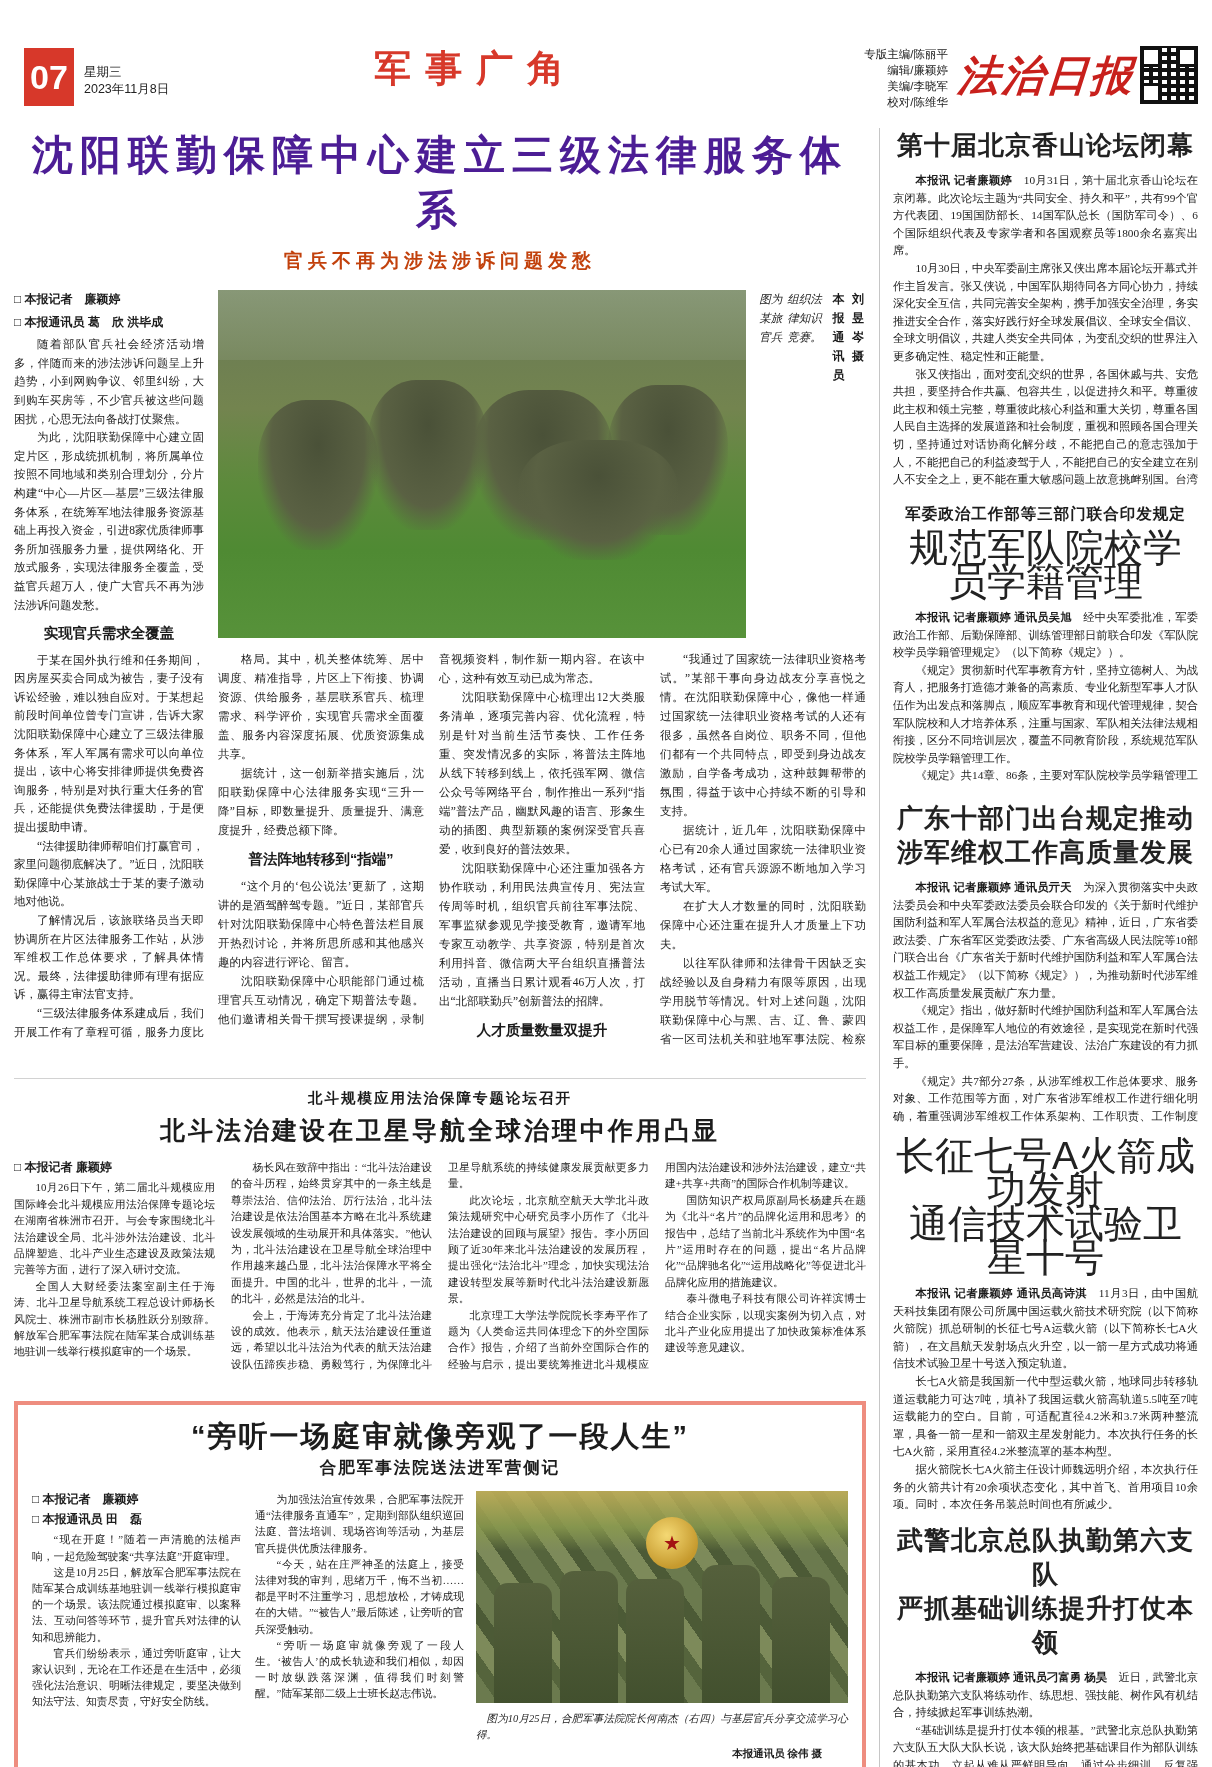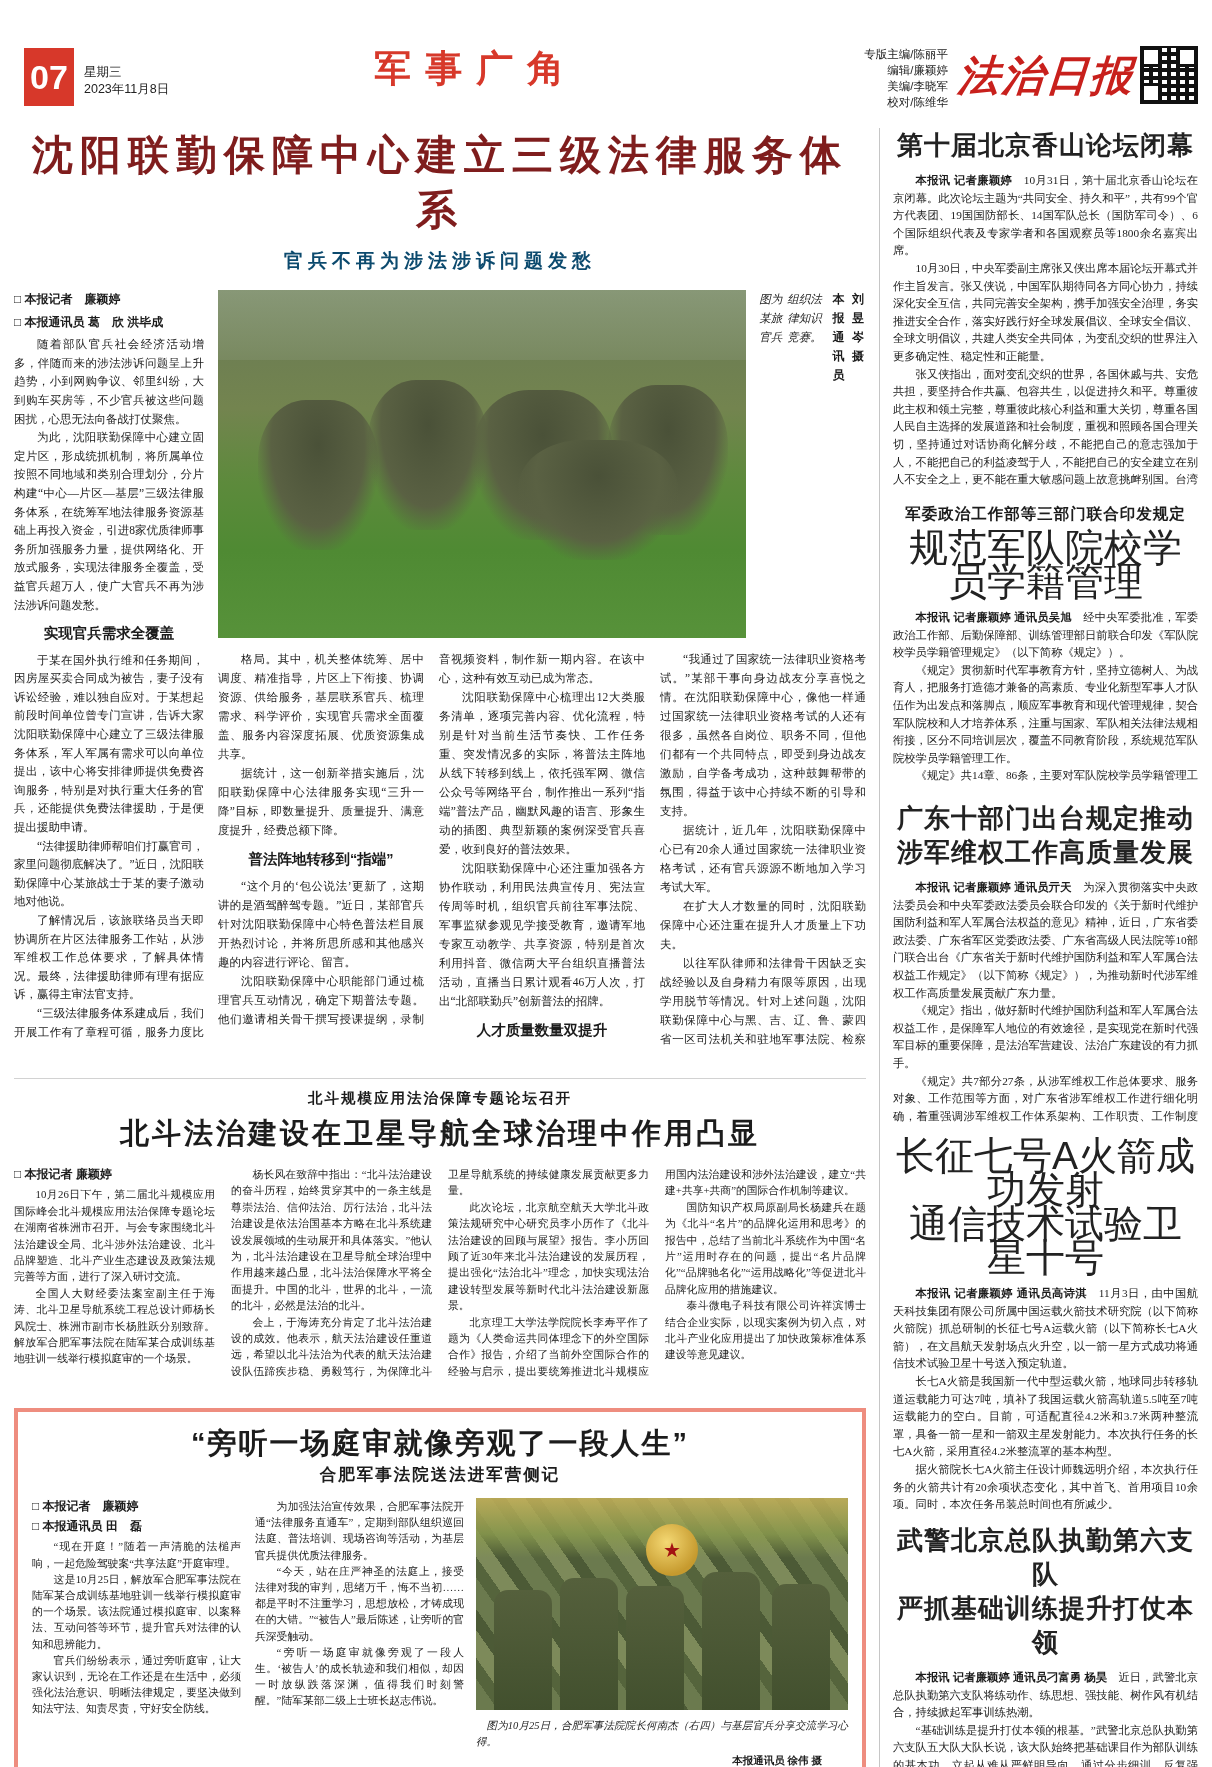--- a/index.html
+++ b/index.html
@@ -17,42 +17,42 @@
       repeating-linear-gradient(0deg,#111 0 4px,transparent 4px 8px),
       repeating-linear-gradient(90deg,#111 0 4px,#fff 4px 9px);}
   .qr:before,.qr:after{content:"";position:absolute;width:14px;height:14px;border:3px solid #111;background:#fff;}
   .qr:before{top:1px;left:1px;} .qr:after{top:1px;right:1px;}
   .qr .c3{position:absolute;bottom:1px;left:1px;width:14px;height:14px;border:3px solid #111;background:#fff;}
   
   .content{display:flex;margin-top:6px;}
   .lzone{width:852px;flex:0 0 852px;}
   .rzone{flex:1;border-left:1px solid #c6c6c6;padding-left:13px;margin-left:13px;}
   
-  .lead-title{font-family:"Liberation Sans",sans-serif;font-weight:900;font-size:41px;letter-spacing:7px;text-align:center;color:#7f1d1d;}
-  .lead-sub{font-family:"Liberation Sans",sans-serif;font-weight:700;font-size:19px;letter-spacing:5px;text-align:center;margin-top:10px;color:#0c4a6e;}
+  .lead-title{font-family:"Liberation Sans",sans-serif;font-weight:900;font-size:41px;letter-spacing:7px;text-align:center;color:#4c1d95;}
+  .lead-sub{font-family:"Liberation Sans",sans-serif;font-weight:700;font-size:19px;letter-spacing:5px;text-align:center;margin-top:10px;color:#c2410c;}
   .lead-body{display:flex;margin-top:16px;}
   .lcol1{width:190px;flex:0 0 190px;height:748px;overflow:hidden;font-size:11.5px;line-height:18.6px;text-align:justify;margin-right:14px;}
   .lright{flex:1;}
   .photo-row{display:flex;height:348px;}
   .photo1{width:528px;height:348px;background:linear-gradient(180deg,#5d6f4a 0%,#6e7f52 18%,#73844f 34%,#5d8a3c 55%,#4f8a33 75%,#57923a 100%);position:relative;overflow:hidden;}
   .photo1 .fig{position:absolute;background:radial-gradient(ellipse at 50% 30%,#4a5138 0%,#5a6143 55%,transparent 75%);width:120px;height:150px;border-radius:40%;}
   .photo1 .sky{position:absolute;top:0;left:0;right:0;height:70px;background:linear-gradient(180deg,#9aa98a,#7d8d66);opacity:.7;}
   .cap1{flex:1;display:flex;flex-direction:row;justify-content:flex-end;text-align:right;font-size:11.5px;line-height:19px;padding:0 2px 4px 10px;}
   .cap1 .it{font-style:italic;color:#222;}
   .cap1 .bd{font-weight:bold;font-family:"Liberation Sans",sans-serif;font-size:12px;}
   .l3cols{height:414px;overflow:hidden;column-count:3;column-gap:15px;font-size:11.5px;line-height:19px;text-align:justify;margin-top:12px;}
   
   p{margin:0;text-indent:2em;text-align:justify;}
   p.sub{text-indent:0;text-align:center;font-family:"Liberation Sans",sans-serif;font-weight:bold;font-size:14.5px;margin:10px 0 8px 0;}
   p.byl{text-indent:0;font-family:"Liberation Sans",sans-serif;font-weight:bold;font-size:12px;margin-bottom:4px;}
   p b{font-family:"Liberation Sans",sans-serif;}
   
   .sect-rule{border-top:1px solid #d2d2d2;margin:14px 0 10px 0;}
   .bd-eyebrow{text-align:center;font-family:"Liberation Sans",sans-serif;font-size:14.5px;font-weight:600;letter-spacing:2px;}
-  .bd-title{text-align:center;font-family:"Liberation Sans",sans-serif;font-weight:900;font-size:29px;letter-spacing:3px;margin-top:6px;}
+  .bd-title{text-align:center;font-family:"Liberation Sans",sans-serif;font-weight:900;font-size:25px;letter-spacing:3px;margin-top:6px;}
   .bd-body{margin-top:12px;height:228px;overflow:hidden;column-count:4;column-gap:16px;font-size:10.8px;line-height:16.4px;text-align:justify;}
   
   .court{border:4px solid #ee8d7f;margin-top:14px;padding:12px 14px 10px 14px;height:372px;overflow:hidden;}
   .ct-title{text-align:center;font-family:"Liberation Sans",sans-serif;font-weight:900;font-size:29px;letter-spacing:2px;}
   .ct-sub{text-align:center;font-family:"Liberation Sans",sans-serif;font-weight:700;font-size:16.5px;letter-spacing:2px;}
   .ct-row{display:flex;margin-top:12px;}
   .ct-text{flex:1;height:262px;overflow:hidden;column-count:2;column-gap:14px;font-size:10.8px;line-height:16.2px;text-align:justify;margin-right:12px;}
   .ct-photo-wrap{width:372px;flex:0 0 372px;}
   .photo2{width:372px;height:212px;position:relative;overflow:hidden;background:
      repeating-linear-gradient(55deg,#6b7a4e 0 18px,#55643c 18px 30px,#7d8a5a 30px 46px,#4c5a36 46px 58px);}

